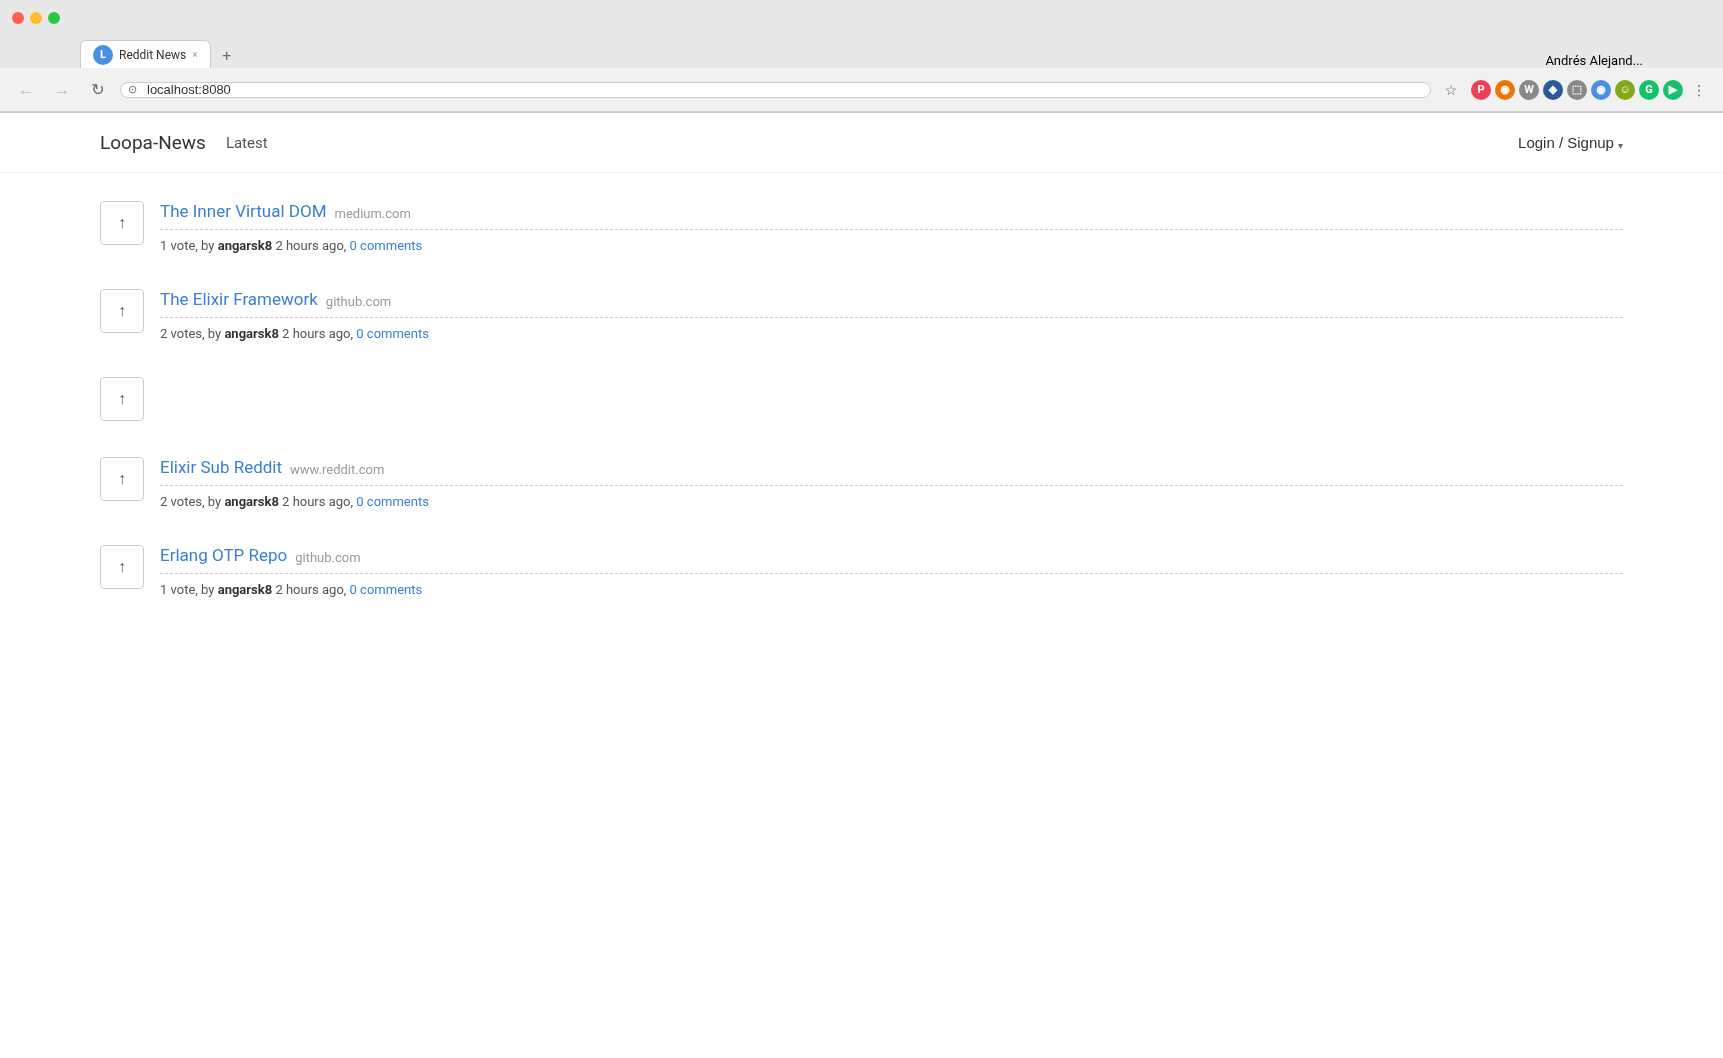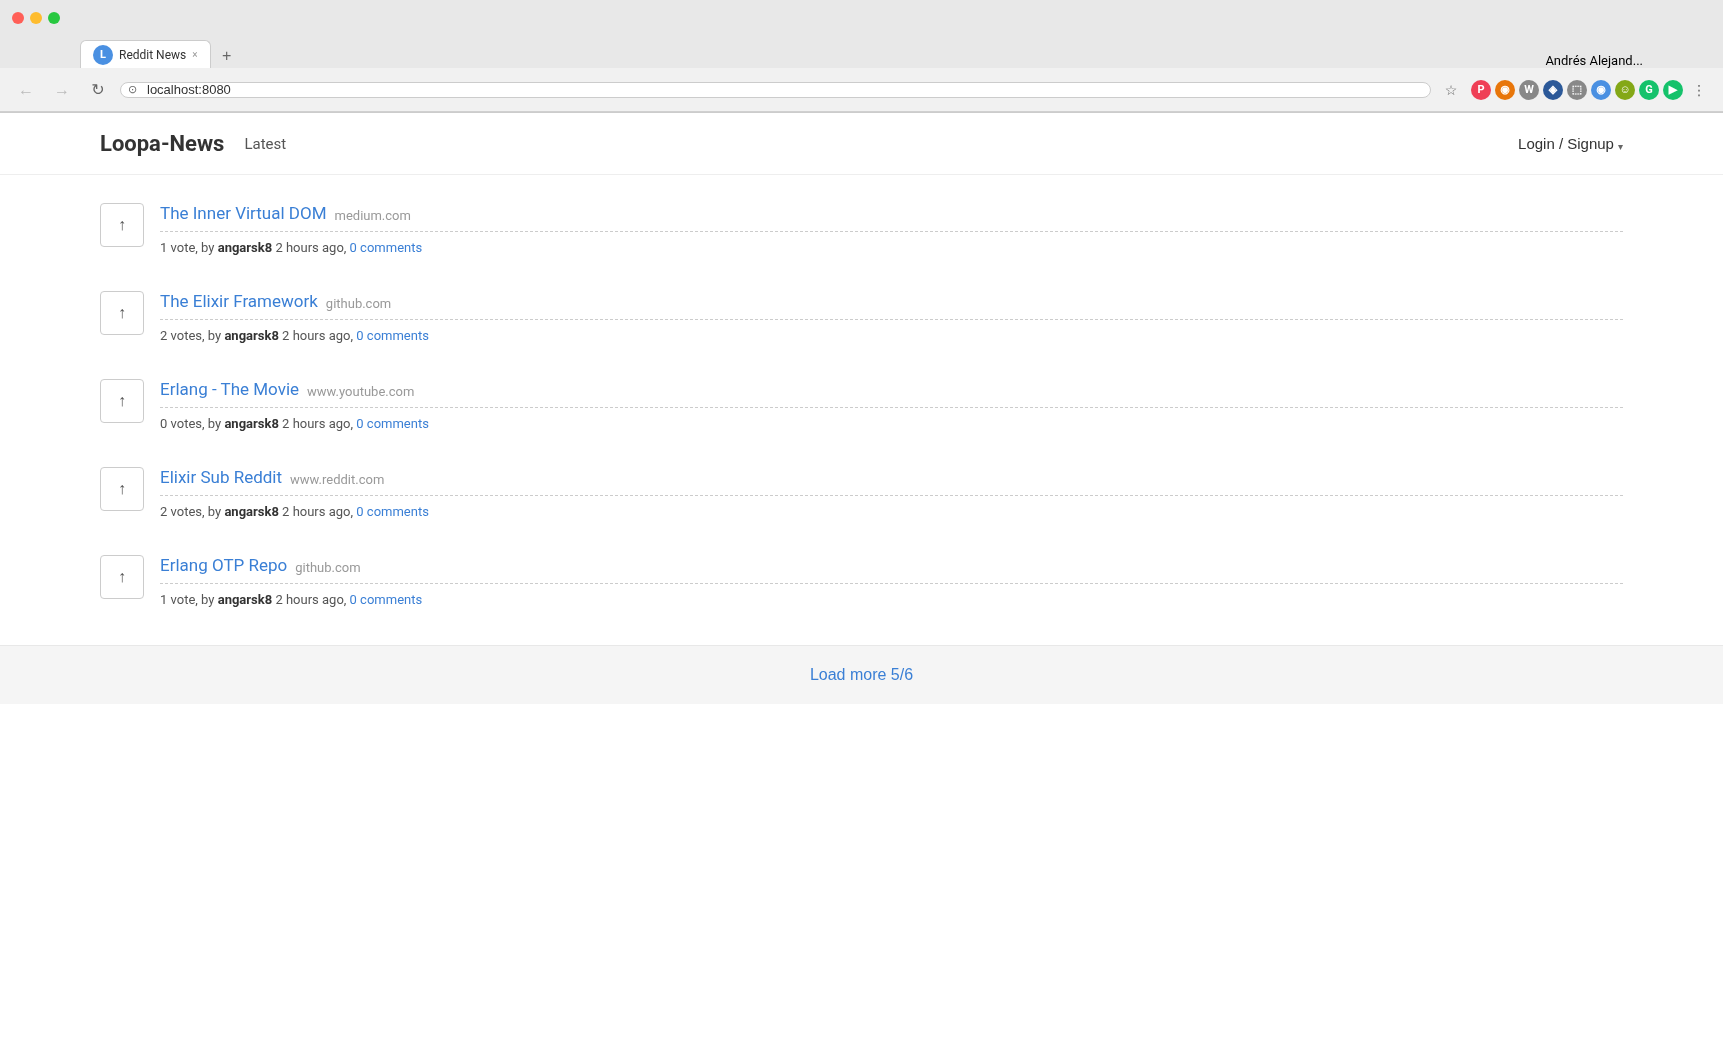--- a/index.html
+++ b/index.html
@@ -182,22 +182,22 @@
       border-bottom: 1px solid #eee;
     }
 
     .header-left {
       display: flex;
       align-items: center;
       gap: 20px;
     }
 
     .app-brand {
-      font-size: 22px;
-      font-weight: 700;
+      font-size: 19px;
+      font-weight: 400;
       color: #333;
     }
 
     .app-nav-link {
       font-size: 15px;
       color: #555;
       text-decoration: none;
       cursor: pointer;
     }
 
@@ -445,31 +445,20 @@
         <div class="news-meta">
           <span class="votes-author">2 votes, by <strong>angarsk8</strong> 2 hours ago,</span>
           <a class="comments-link"> 0 comments</a>
         </div>
       </div>
     </div>
       <div class="news-item">
       <button class="vote-btn">
         <span>↑</span>
       </button>
-      <div class="news-content">
-        <div class="news-title-row">
-          <a class="news-title-link">Erlang - The Movie</a>
-          <span class="news-domain">www.youtube.com</span>
-        </div>
-        <hr class="divider-dashed">
-        <div class="news-meta">
-          <span class="votes-author">0 votes, by <strong>angarsk8</strong> 2 hours ago,</span>
-          <a class="comments-link"> 0 comments</a>
-        </div>
-      </div>
     </div>
       <div class="news-item">
       <button class="vote-btn">
         <span>↑</span>
       </button>
       <div class="news-content">
         <div class="news-title-row">
           <a class="news-title-link">Elixir Sub Reddit</a>
           <span class="news-domain">www.reddit.com</span>
         </div>
@@ -491,17 +480,14 @@
         </div>
         <hr class="divider-dashed">
         <div class="news-meta">
           <span class="votes-author">1 vote, by <strong>angarsk8</strong> 2 hours ago,</span>
           <a class="comments-link"> 0 comments</a>
         </div>
       </div>
     </div>
     </div>
 
-  <div class="load-more-section">
-    <button class="load-more-btn">Load more 5/6</button>
-  </div>
 
 </div>
 
 </body></html>

